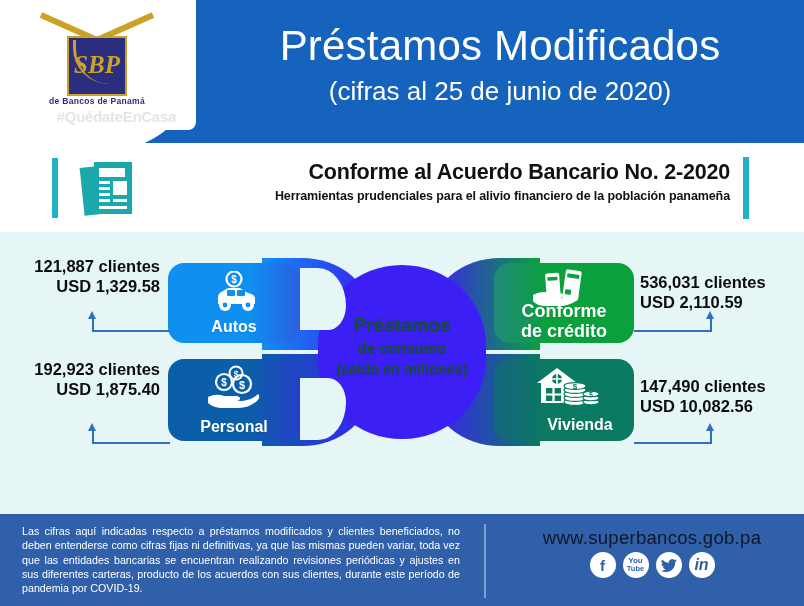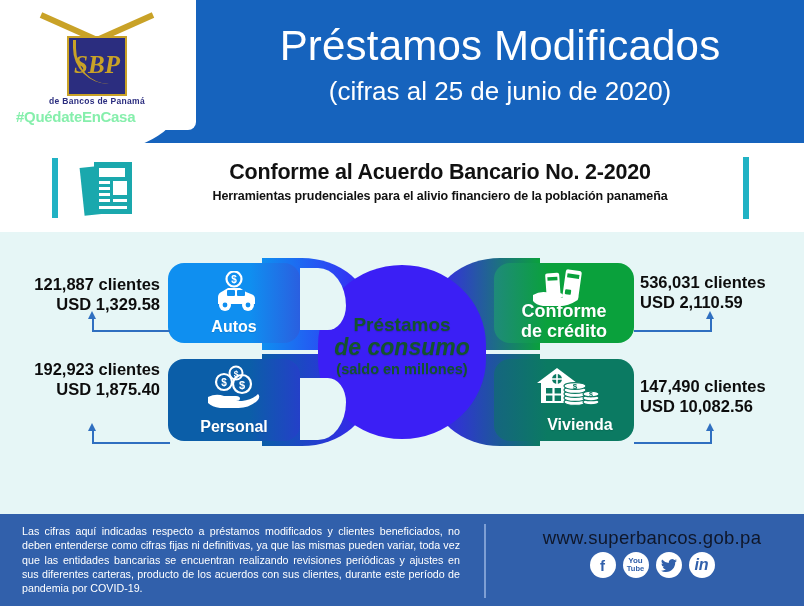--- a/index.html
+++ b/index.html
@@ -36,40 +36,40 @@
     font-family:"Liberation Serif","DejaVu Serif",serif;
     font-style:italic;font-weight:bold;font-size:25px;letter-spacing:0px;
   }
   .logo-box .swish{
     position:absolute;left:4px;top:2px;width:34px;height:44px;
     border-left:3px solid #c9a227;border-radius:0 0 0 36px;
   }
   .logo-t1{margin-top:3px;color:#2b4ea2;font-size:15px;font-weight:bold;letter-spacing:-0.2px;}
   .logo-t2{margin-top:0px;color:#2b2d7f;font-size:8.5px;font-weight:bold;letter-spacing:0.3px;}
   .hashtag{
-    position:absolute;left:16px;top:108px;width:160px;text-align:left;
-    color:#86efac;font-size:15px;font-weight:bold;letter-spacing:-0.3px;
+    position:absolute;left:16px;top:108px;width:160px;text-align:right;
+    color:#e5e5e5;font-size:15px;font-weight:bold;letter-spacing:-0.3px;
   }
   .htitle{
     position:absolute;left:196px;top:20px;width:608px;text-align:center;color:#fff;
   }
   .htitle .t1{font-size:42px;font-weight:normal;letter-spacing:0.2px;line-height:52px;}
   .htitle .t2{font-size:26px;font-weight:normal;line-height:34px;margin-top:2px;}
 
   
   .subbar{position:absolute;left:0;top:143px;width:804px;height:89px;background:#ffffff;}
   .vbar{position:absolute;width:6px;background:#20b2c4;}
   .vbar.left{left:52px;top:158px;height:60px;}
   .vbar.right{left:743px;top:157px;height:62px;}
   .doc-icon{position:absolute;left:80px;top:160px;width:58px;height:58px;}
   .doc-icon .sheet{position:absolute;background:#1aa8ad;}
   .doc-icon .s1{left:2px;top:6px;width:36px;height:48px;transform:rotate(-6deg);}
   .doc-icon .s2{left:14px;top:2px;width:38px;height:52px;}
   .doc-icon .ln{position:absolute;background:#ffffff;}
-  .sub-txt{position:absolute;left:150px;top:159px;width:580px;text-align:center;}
+  .sub-txt{position:absolute;left:150px;top:159px;width:580px;text-align:right;}
   .sub-txt .s1{font-size:21.5px;font-weight:bold;color:#111;letter-spacing:-0.2px;line-height:27px;}
   .sub-txt .s2{font-size:12.5px;font-weight:bold;color:#111;letter-spacing:-0.1px;line-height:18px;margin-top:1px;}
 
   
   .body{position:absolute;left:0;top:232px;width:804px;height:282px;background:#e6f6f6;}
 
   .card{position:absolute;border-radius:16px;color:#fff;text-align:center;}
   .card .label{position:absolute;left:0;right:0;font-weight:bold;font-size:16px;line-height:21px;text-shadow:0 1px 1px rgba(0,0,0,.12);}
   .card .cicon{position:absolute;left:0;right:0;display:flex;justify-content:center;align-items:flex-end;}
 
@@ -96,25 +96,25 @@
   #notch-tl{left:300px;top:268px;border-top-right-radius:46px 62px;border-bottom-right-radius:30px 40px;}
   #notch-bl{left:300px;top:378px;border-bottom-right-radius:46px 62px;border-top-right-radius:30px 40px;}
   #notch-tr{left:500px;top:268px;border-top-left-radius:46px 62px;border-bottom-left-radius:30px 40px;}
   #notch-br{left:500px;top:378px;border-bottom-left-radius:46px 62px;border-top-left-radius:30px 40px;}
 
   .hub-text{
     position:absolute;left:312px;top:313px;width:180px;text-align:center;color:#14532d;
     font-weight:bold;line-height:23px;text-shadow:0 1px 1px rgba(0,0,0,.15);
   }
   .hub-text .h1{font-size:19px;}
-  .hub-text .h2{font-size:23px;font-style:italic;}
+  .hub-text .h2{font-size:15px;}
   .hub-text .h3{font-size:14.5px;line-height:20px;}
 
   .valbox{position:absolute;font-weight:bold;color:#0d0d0d;font-size:16.5px;line-height:20px;}
-  #val-autos{left:8px;top:274px;width:152px;text-align:right;}
+  #val-autos{left:8px;top:256px;width:152px;text-align:right;}
   #val-personal{left:8px;top:359px;width:152px;text-align:right;}
   #val-tarjetas{left:640px;top:272px;width:164px;text-align:left;}
   #val-vivienda{left:640px;top:376px;width:164px;text-align:left;}
 
   .conn{position:absolute;}
   .conn .hline{position:absolute;height:2px;background:#2f6fc0;}
   .conn .vline{position:absolute;width:2px;background:#2f6fc0;}
   .conn .ahead{position:absolute;width:0;height:0;border-left:4.5px solid transparent;border-right:4.5px solid transparent;border-bottom:8px solid #2f6fc0;}
 
   

